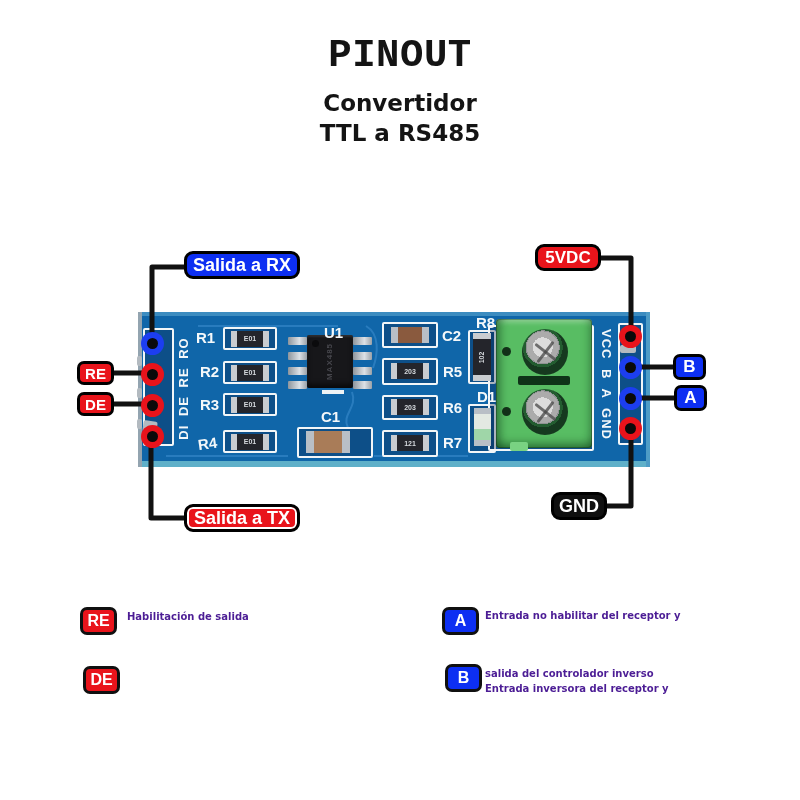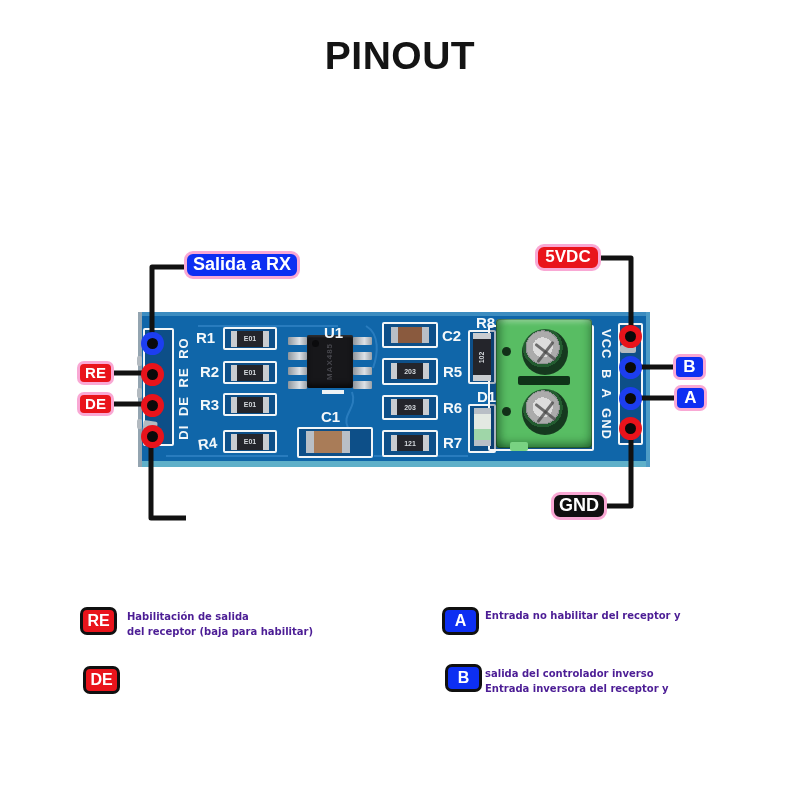--- a/index.html
+++ b/index.html
@@ -1,26 +1,26 @@
 <!DOCTYPE html>
 <html><head>
 <meta charset="utf-8">
 <style>
   html,body{margin:0;padding:0;background:#fff;}
   .stage{position:relative;width:800px;height:800px;background:#ffffff;overflow:hidden;
          font-family:"Liberation Sans","DejaVu Sans",sans-serif;}
   .abs{position:absolute;}
   
   .title{left:0;top:34px;width:800px;text-align:center;font-size:39px;font-weight:bold;
-         letter-spacing:.5px;color:#141414;font-family:Liberation Sans, sans-serif;}
+         letter-spacing:.5px;color:#141414;font-family:Liberation Mono, monospace;}
   .subtitle{left:0;top:88px;width:800px;text-align:center;font-size:23px;font-weight:bold;
             color:#141414;line-height:30px;font-family:"DejaVu Sans","Liberation Sans",sans-serif;}
   
-  .badge{display:flex;justify-content:center;font-weight:bold;color:#fff;
-         border:3px solid #f9a8d4;border-radius:9px;box-sizing:border-box;z-index:30;}
+  .badge{display:flex;align-items:center;justify-content:center;font-weight:bold;color:#fff;
+         border:3px solid #000000;border-radius:9px;box-sizing:border-box;z-index:30;}
   .badge.blue{background:#0d2ff2;}
   .badge.red{background:#e9141b;}
   .badge.black{background:#101010;}
   .badge.inner-white{box-shadow:inset 0 0 0 2px #fff;}
   
   .board{left:138px;top:312px;width:512px;height:155px;background:#1066a9;border-radius:3px;z-index:5;}
   .edge{position:absolute;z-index:1;}
   .silk-rect{position:absolute;border:2px solid #f2f6f8;background:rgba(6,28,58,.30);
              border-radius:2px;box-sizing:border-box;z-index:6;}
   .silk-label{position:absolute;color:#f4f8fa;font-weight:bold;font-size:15px;z-index:9;
@@ -68,20 +68,24 @@
   .legend-text{position:absolute;font-size:10px;font-weight:bold;color:#4c1d95;line-height:15px;
                font-family:"DejaVu Sans","Liberation Sans",sans-serif;}
   svg{display:block;}
 </style>
 </head>
 <body>
 
 <div class="stage">
 
   <div class="abs title">PINOUT</div>
+  <div class="abs subtitle">
+    <div>Convertidor</div>
+    <div>TTL a RS485</div>
+  </div>
 
   <div class="abs board">
 
     <div class="edge" style="left:0;top:0;width:512px;height:4px;background:#3c8cc0;"></div>
     <div class="edge" style="left:0;top:149px;width:512px;height:6px;background:#5fb0c9;"></div>
     <div class="edge" style="left:0;top:0;width:4px;height:155px;background:#93a4b0;"></div>
     <div class="edge" style="left:508px;top:0;width:4px;height:155px;background:#4e9cc6;"></div>
 
     <svg width="512" height="155" viewBox="0 0 512 155" style="position:absolute;left:0;top:0;z-index:2;">
       <g fill="none" stroke="#3f8fd0" stroke-width="2" opacity="0.55">
@@ -208,39 +212,41 @@
 
   <div class="abs badge blue" style="left:184px;top:251px;width:116px;height:28px;font-size:18px;">
     <span>Salida a RX</span>
     </div>
   <div class="abs badge red" style="left:77px;top:361px;width:37px;height:24px;font-size:15px;border-radius:7px;">
     <span>RE</span>
     </div>
   <div class="abs badge red" style="left:77px;top:392px;width:37px;height:24px;font-size:15px;border-radius:7px;">
     <span>DE</span>
     </div>
+  <div class="abs badge red inner-white" style="left:184px;top:504px;width:116px;height:28px;font-size:18px;">
+    <span>Salida a TX</span>
+    </div>
   <div class="abs badge red" style="left:535px;top:244px;width:66px;height:27px;font-size:17px;">
     <span>5VDC</span>
     </div>
   <div class="abs badge blue" style="left:673px;top:354px;width:33px;height:26px;font-size:17px;border-radius:7px;">
     <span>B</span>
     </div>
   <div class="abs badge blue" style="left:674px;top:385px;width:33px;height:26px;font-size:17px;border-radius:7px;">
     <span>A</span>
     </div>
   <div class="abs badge black" style="left:551px;top:492px;width:56px;height:28px;font-size:18px;">
     <span>GND</span>
     </div>
 
   <div class="legend-badge" style="left:80px;top:607px;background:#e9141b;">
       <span>RE</span>
     </div>
   <div class="legend-text" style="left:127px;top:609px;">
     <div>Habilitación de salida</div>
-    <div>del receptor (baja para habilitar)</div>
   </div>
   <div class="legend-badge" style="left:83px;top:666px;background:#e9141b;">
       <span>DE</span>
     </div>
   <div class="legend-badge" style="left:442px;top:607px;background:#0d2ff2;">
       <span>A</span>
     </div>
   <div class="legend-text" style="left:485px;top:608px;">
     <div>Entrada no habilitar del receptor y</div>
   </div>

